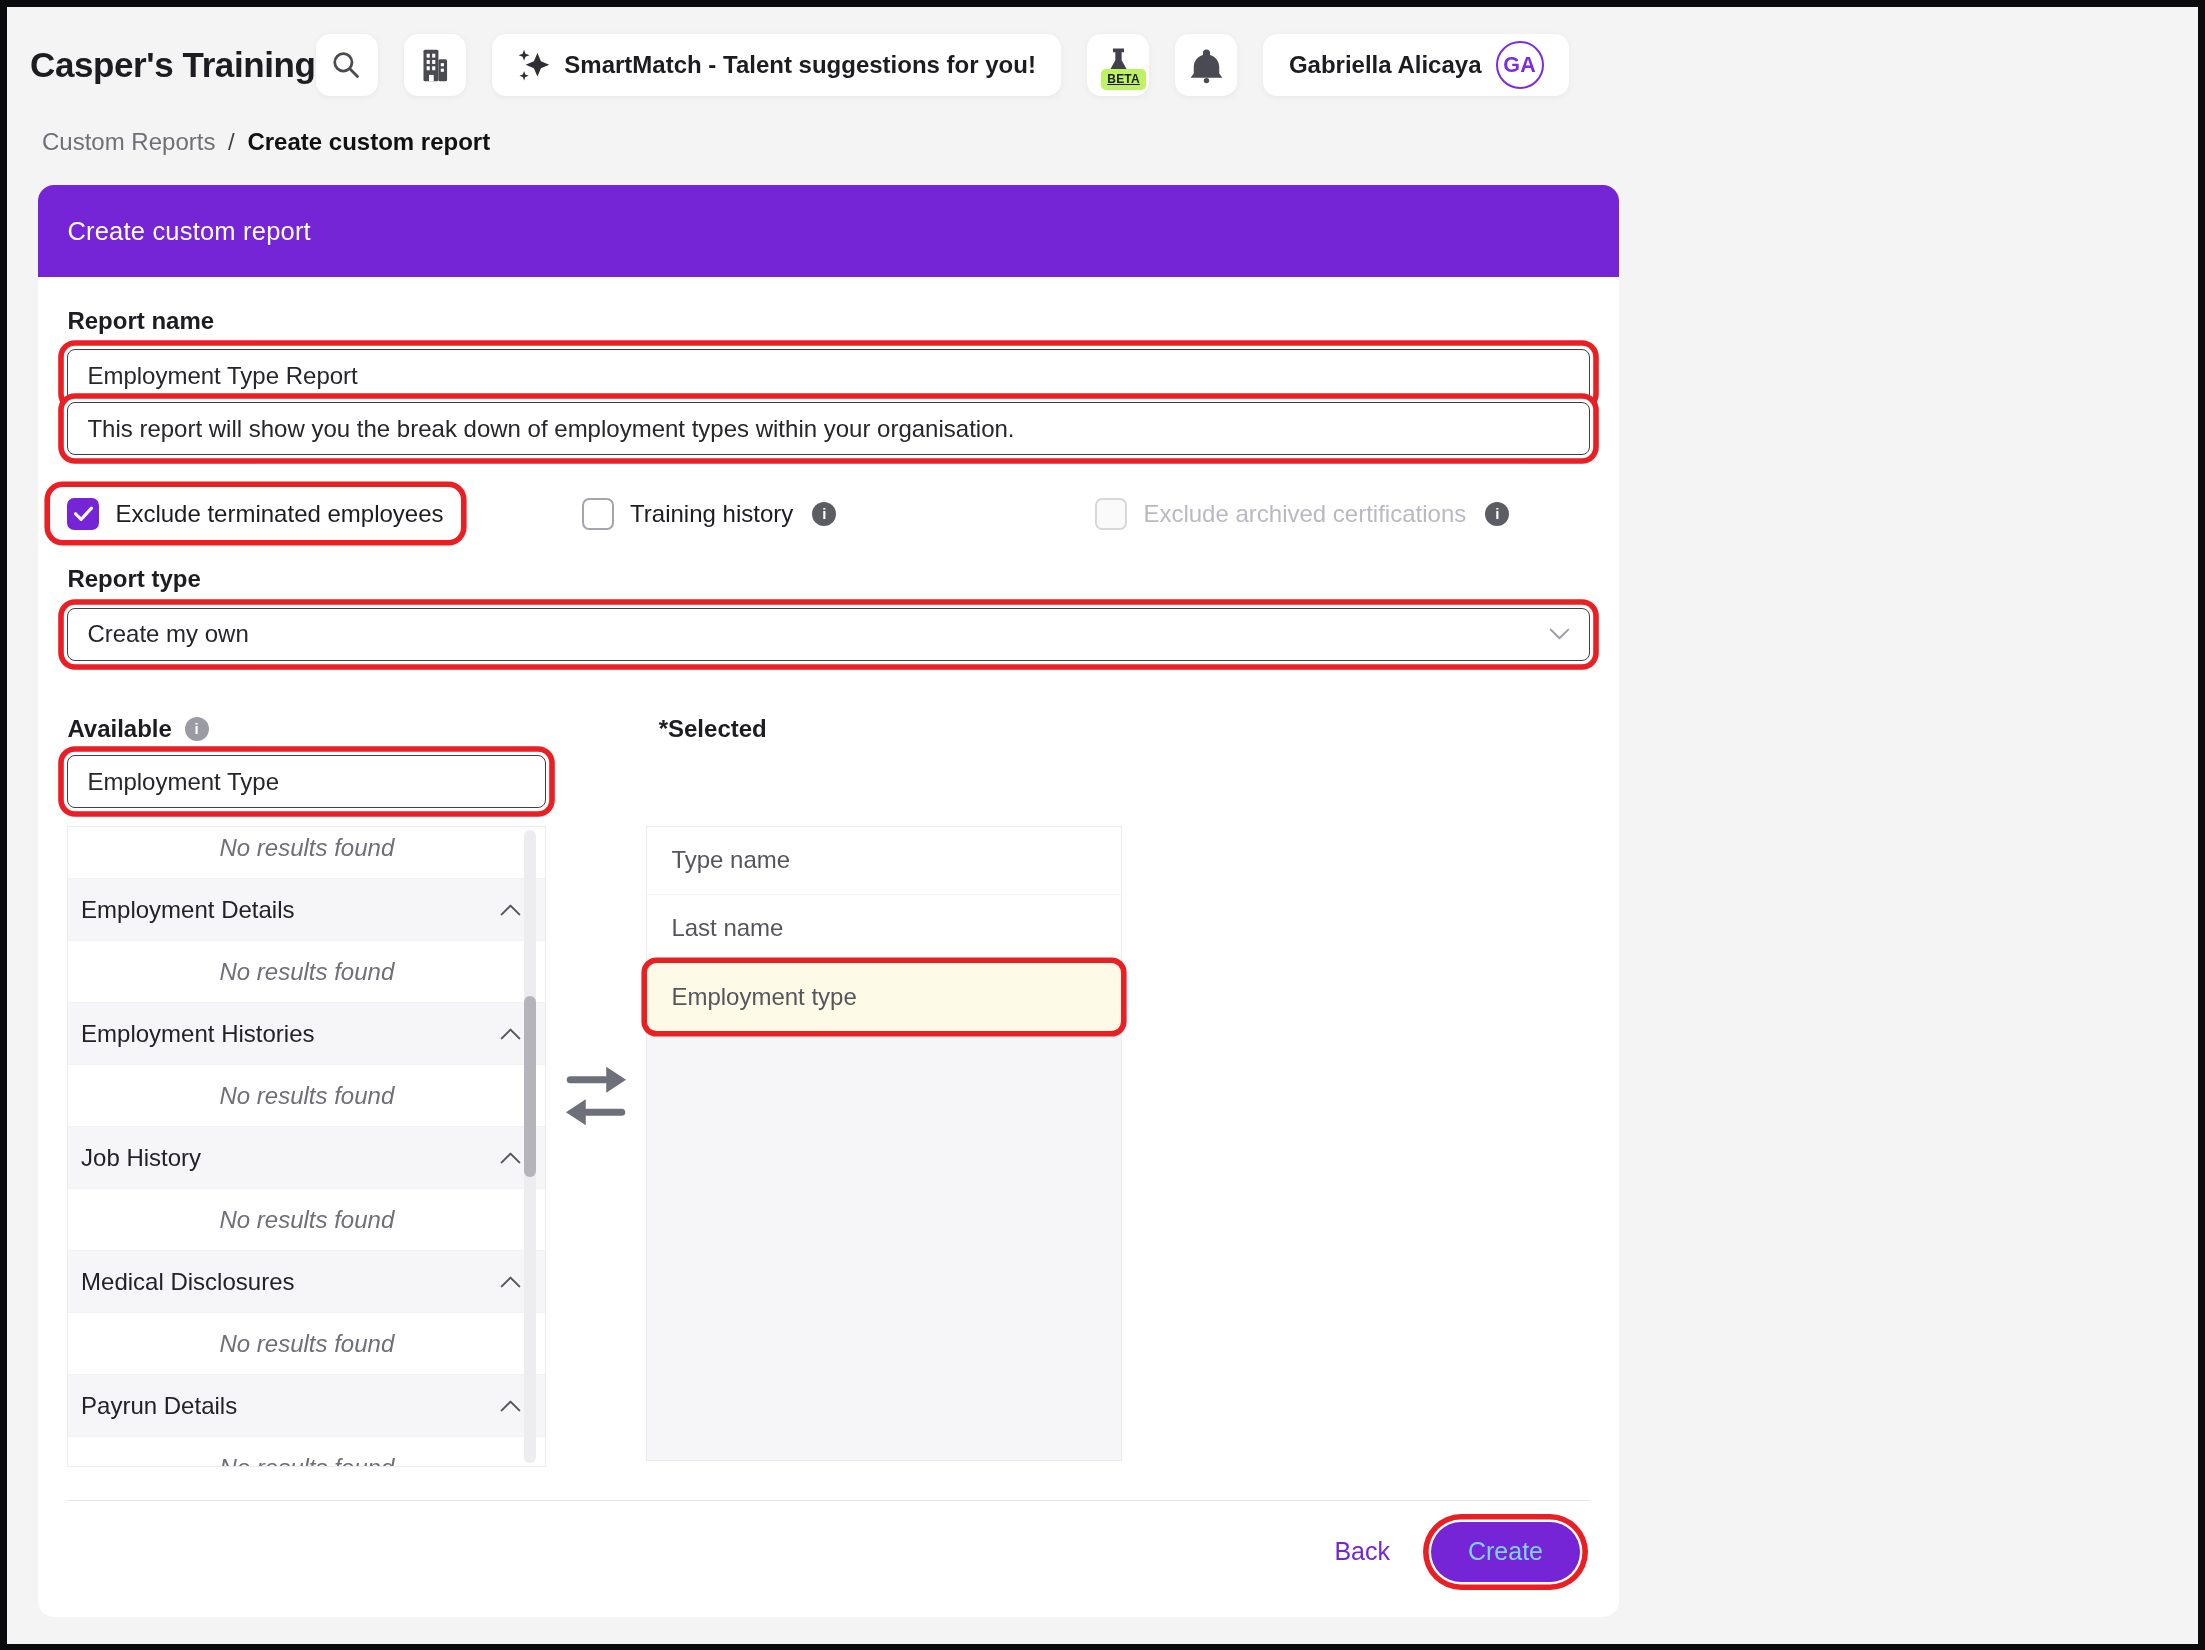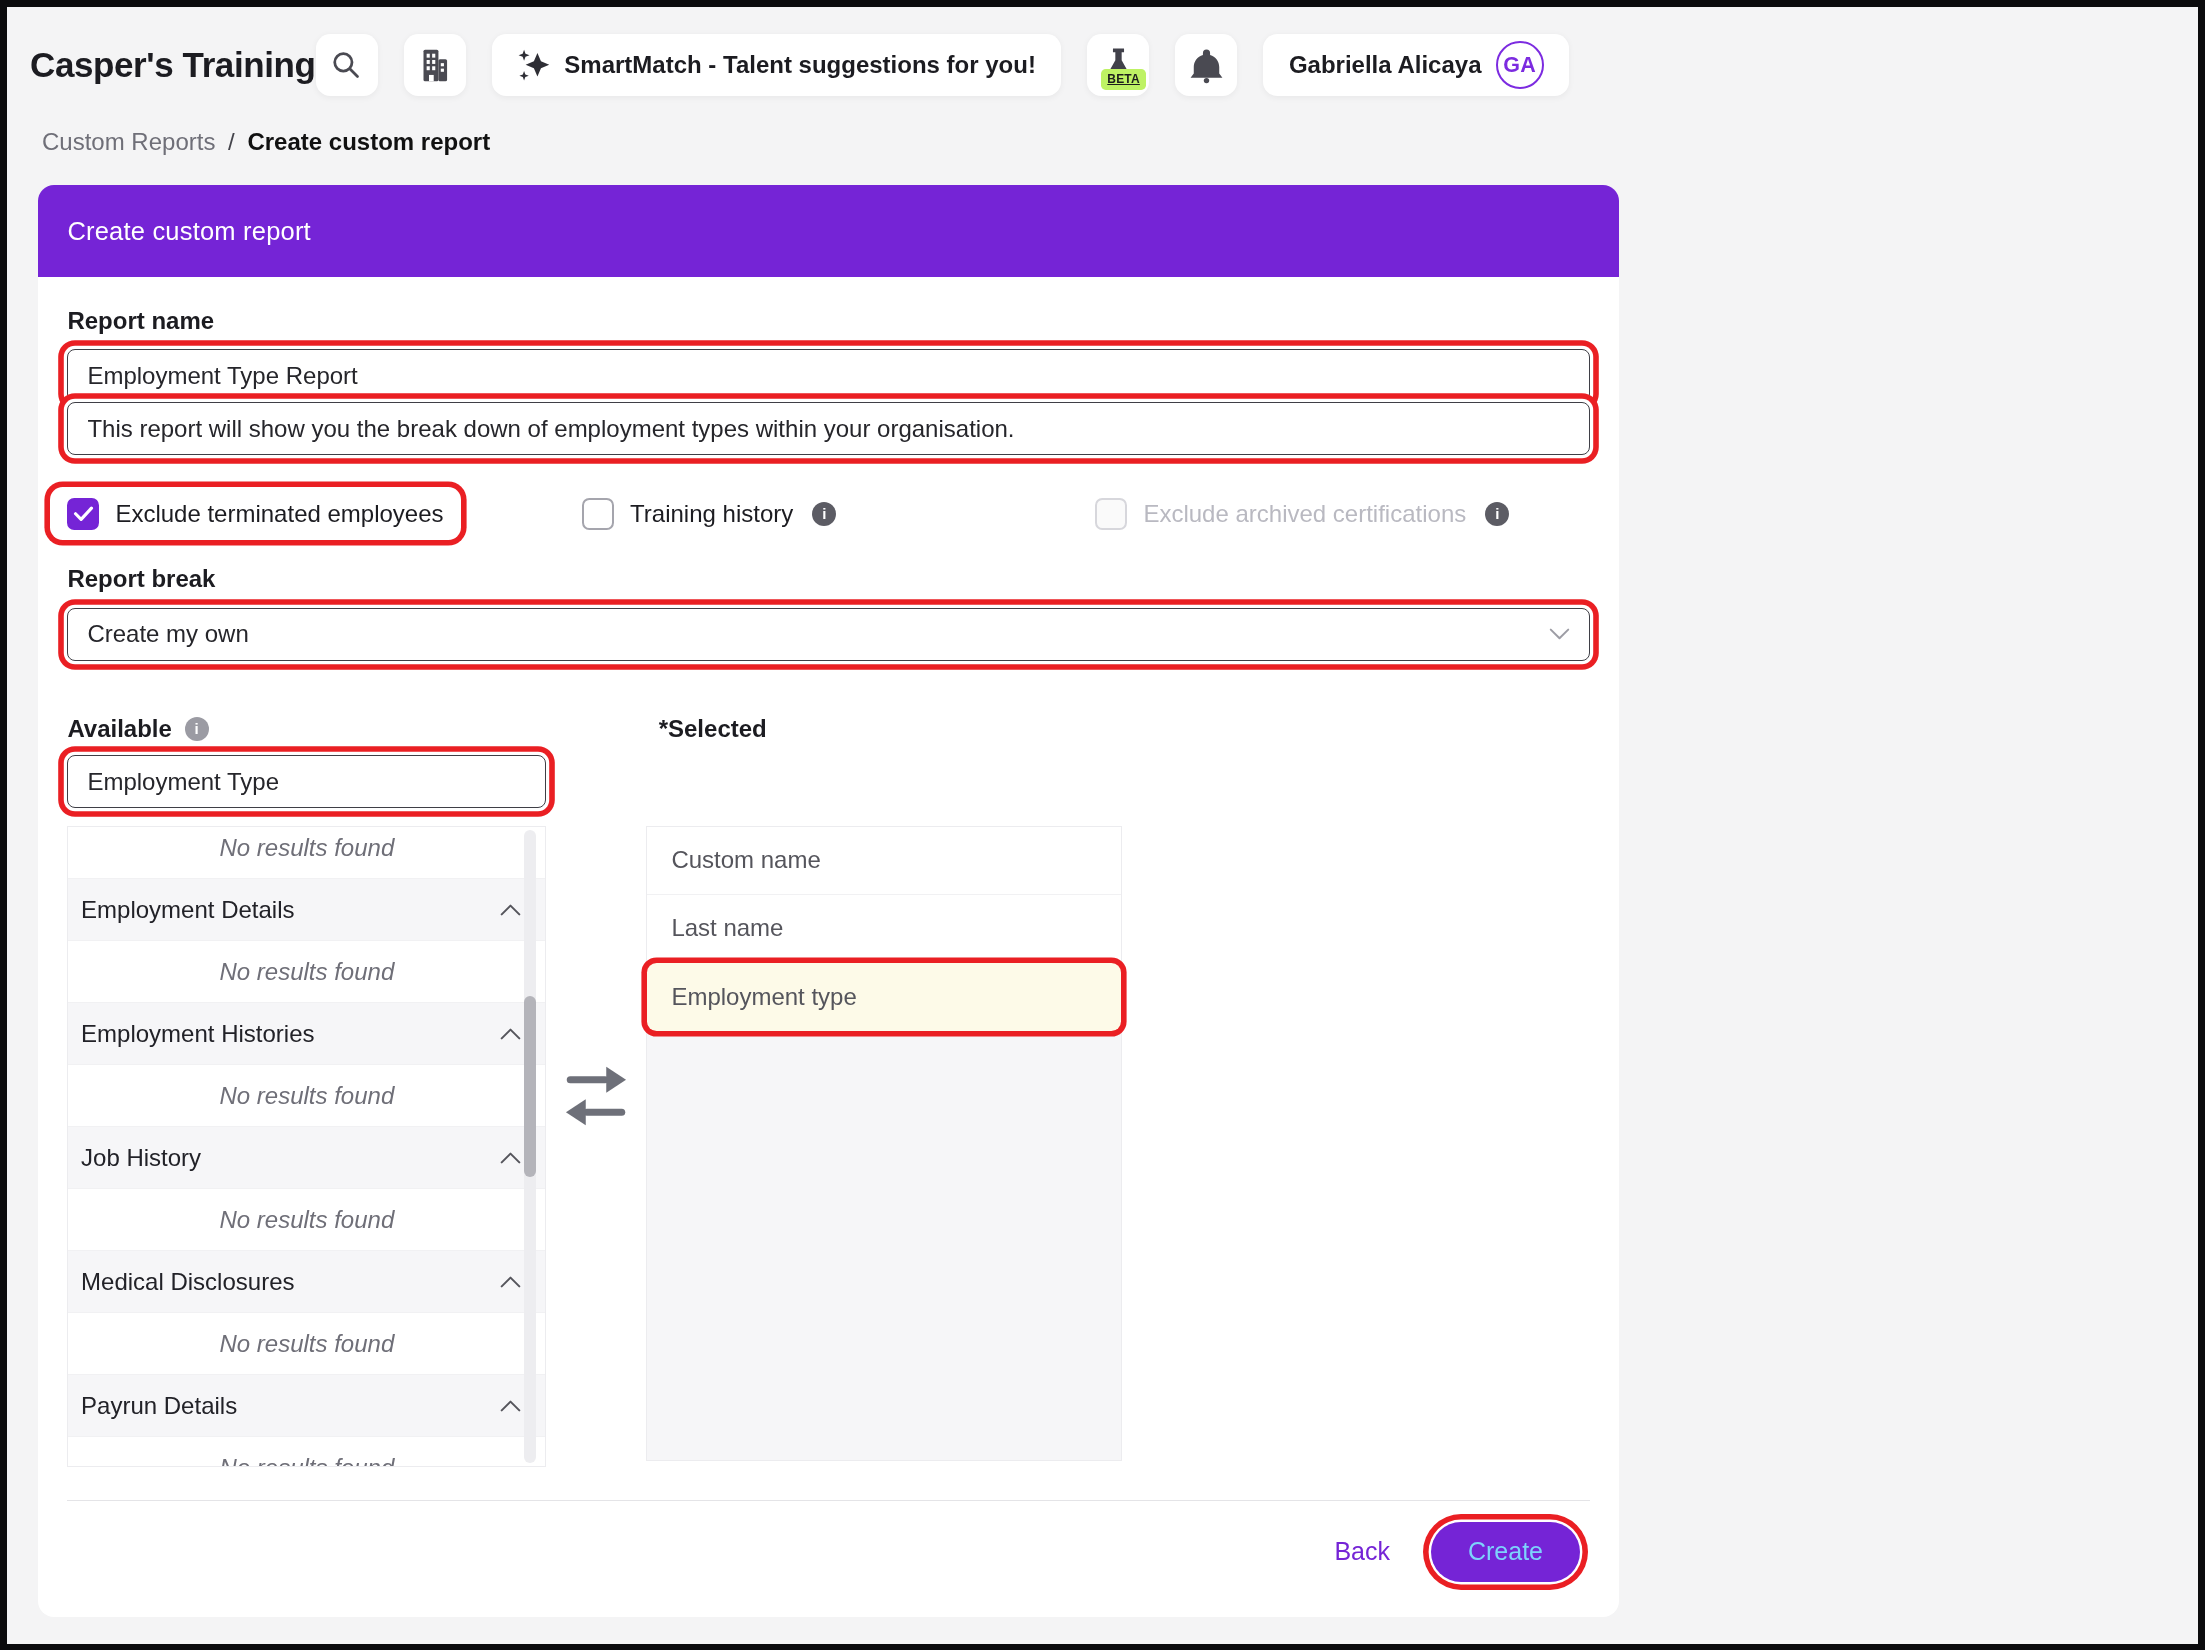--- a/index.html
+++ b/index.html
@@ -244,21 +244,21 @@
         <span class="info-dot">i</span>
       </div>
 
       <div class="check-group disabled gap-3">
         <span class="checkbox"></span>
         <span>Exclude archived certifications</span>
         <span class="info-dot">i</span>
       </div>
     </div>
 
-    <div class="field-label">Report break</div>
+    <div class="field-label">Report type</div>
     <div class="select-field ann-ring">
       <span>Create my own</span>
       <span>
         <svg width="21" height="12.7" viewBox="0 0 26 16">
           <polyline points="2,2 13,13 24,2" fill="none" stroke="#9d9da5" stroke-width="2.5" stroke-linecap="round" stroke-linejoin="round"></polyline>
         </svg>
       </span>
     </div>
 
     <div class="lists-labels">
@@ -335,21 +335,21 @@
             <rect x="2" y="18" width="53" height="9" rx="4.5" fill="#6e7079"></rect>
             <path d="M52 6 L77 22.5 L52 39 Z" fill="#6e7079"></path>
             <rect x="23" y="59" width="53" height="9" rx="4.5" fill="#6e7079"></rect>
             <path d="M26 47 L1 63.5 L26 80 Z" fill="#6e7079"></path>
           </svg>
         </span>
       </div>
 
       <div class="selected-list">
         <div class="sel-row">
-          <span>Custom name</span>
+          <span>Type name</span>
         </div>
         <div class="sel-row">
           <span>Last name</span>
         </div>
         <div class="sel-row highlight">
           <span>Employment type</span>
         </div>
       </div>
 
     </div>

